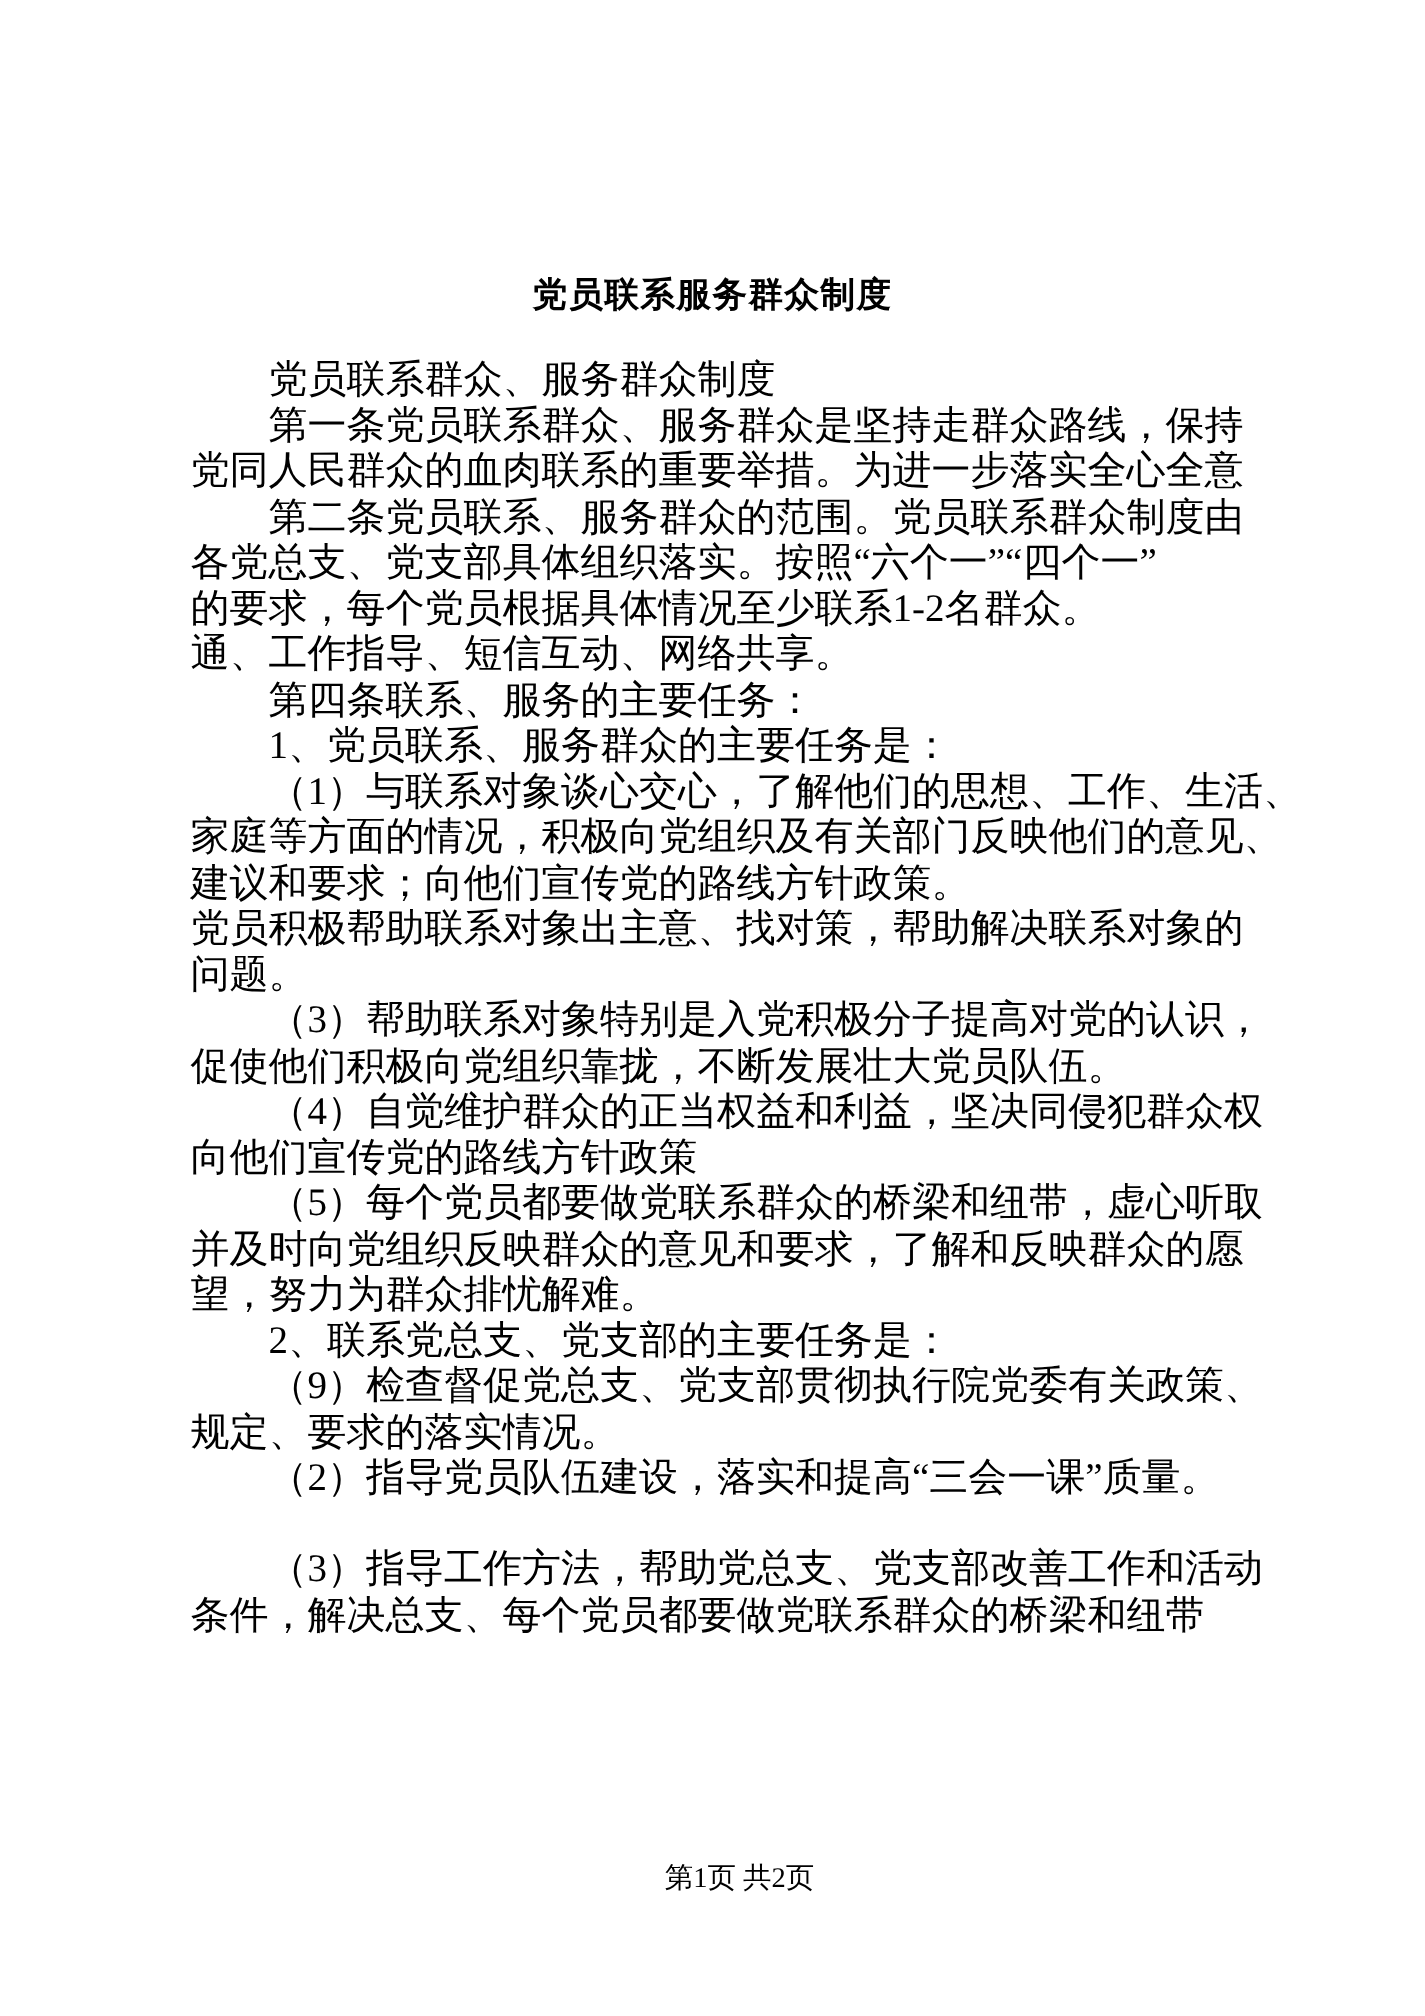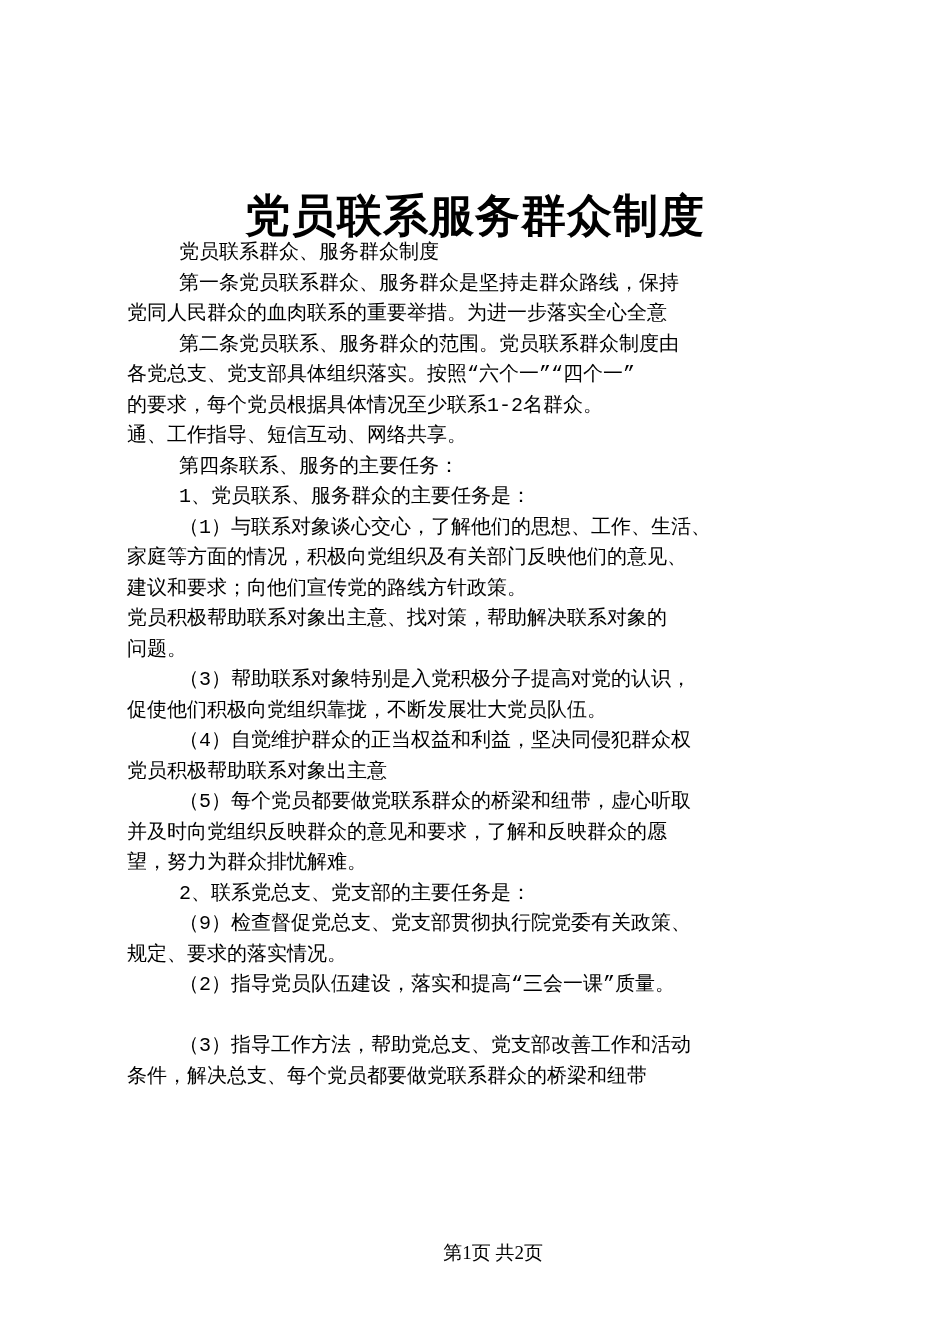--- a/index.html
+++ b/index.html
@@ -14,37 +14,36 @@
   }
   .page {
     position: absolute;
     top: 0; left: 0;
     width: 950px;
     height: 1344px;
     background: #ffffff;
   }
   .page-title {
     position: absolute;
-    top: 193px;
+    top: 174px;
     left: 0;
     width: 950px;
     margin: 0;
     text-align: center;
-    font-size: 45px;
+    font-size: 23px;
     font-weight: 700;
     line-height: 46px;
     letter-spacing: 1px;
   }
   .doc-body {
     position: absolute;
     top: 238px;
     left: 127px;
     width: 707px;
-    font-size: 20px;
-    font-family: Liberation Mono, monospace;
+    font-size: 26px;
   }
   .line {
     height: 30.5px;
     line-height: 30.5px;
     white-space: nowrap;
     letter-spacing: 0px;
   }
   .line.indent { text-indent: 52px; }
   .line.blank { height: 30.5px; }
   .page-footer {
@@ -77,21 +76,21 @@
       <div class="line indent">第四条联系、服务的主要任务：</div>
       <div class="line indent">1、党员联系、服务群众的主要任务是：</div>
       <div class="line indent">（1）与联系对象谈心交心，了解他们的思想、工作、生活、</div>
       <div class="line">家庭等方面的情况，积极向党组织及有关部门反映他们的意见、</div>
       <div class="line">建议和要求；向他们宣传党的路线方针政策。</div>
       <div class="line">党员积极帮助联系对象出主意、找对策，帮助解决联系对象的</div>
       <div class="line">问题。</div>
       <div class="line indent">（3）帮助联系对象特别是入党积极分子提高对党的认识，</div>
       <div class="line">促使他们积极向党组织靠拢，不断发展壮大党员队伍。</div>
       <div class="line indent">（4）自觉维护群众的正当权益和利益，坚决同侵犯群众权</div>
-      <div class="line">党员积极帮助联系对象出主意</div>
+      <div class="line">向他们宣传党的路线方针政策</div>
       <div class="line indent">（5）每个党员都要做党联系群众的桥梁和纽带，虚心听取</div>
       <div class="line">并及时向党组织反映群众的意见和要求，了解和反映群众的愿</div>
       <div class="line">望，努力为群众排忧解难。</div>
       <div class="line indent">2、联系党总支、党支部的主要任务是：</div>
       <div class="line indent">（9）检查督促党总支、党支部贯彻执行院党委有关政策、</div>
       <div class="line">规定、要求的落实情况。</div>
       <div class="line indent">（2）指导党员队伍建设，落实和提高“三会一课”质量。</div>
       <div class="line blank"></div>
       <div class="line indent">（3）指导工作方法，帮助党总支、党支部改善工作和活动</div>
       <div class="line">条件，解决总支、每个党员都要做党联系群众的桥梁和纽带</div>

